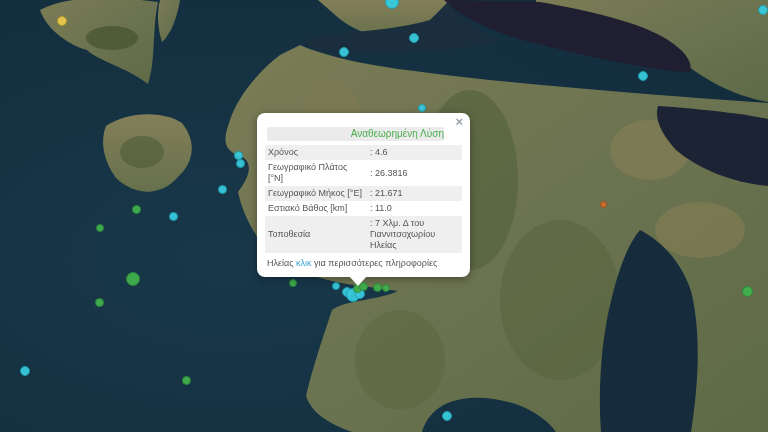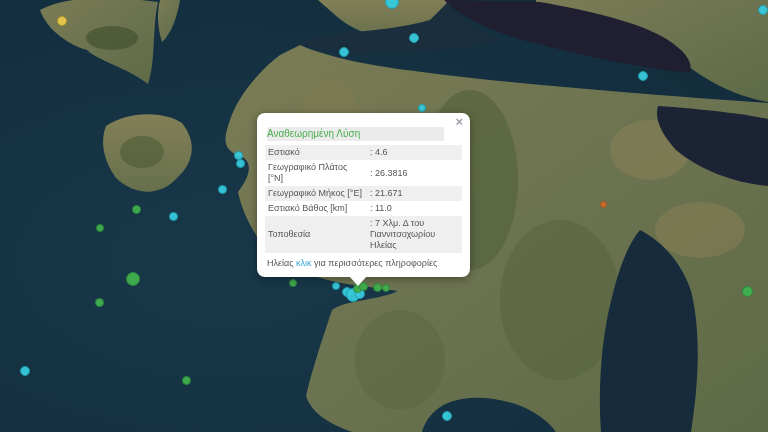--- a/index.html
+++ b/index.html
@@ -21,21 +21,21 @@
     box-shadow:0 2px 8px rgba(0,0,0,.35);
     padding:7px 8px 7px 8px;box-sizing:border-box;
     color:#555;
   }
   .popup-close{
     position:absolute;top:2px;right:7px;font-size:13px;line-height:13px;
     color:#9aa0a6;cursor:pointer;font-weight:bold;
   }
   .popup-header{
     background:#ebebeb;border-radius:2px;
-    text-align:left;font-size:10px;line-height:14px;height:14px;
+    text-align:right;font-size:10px;line-height:14px;height:14px;
     margin:7px 18px 4px 2px;
   }
   .popup-table{width:100%;border-collapse:collapse;font-size:9px;line-height:11px;}
   .popup-table tr.alt{background:#efefef;}
   .popup-table td{padding:2px 3px;vertical-align:middle;}
   .popup-table td.lbl{width:96px;}
   .popup-table td.val span::before{content:": ";}
   .popup-footer{font-size:9px;line-height:11px;margin:5px 2px 1px 2px;}
   .popup-footer a{text-decoration:none;cursor:pointer;}
   .popup-tail{
@@ -146,21 +146,21 @@
     </div>
 
   <div class="popup">
     <span class="popup-close">×</span>
 
     <div class="popup-header" style="color: rgb(76, 175, 80);">Αναθεωρημένη Λύση</div>
 
     <table class="popup-table">
       <tbody>
         <tr class="alt">
-          <td class="lbl">Εστιακό</td>
+          <td class="lbl">Χρόνος</td>
           <td class="val"><span>4.6</span></td>
         </tr>
         <tr>
           <td class="lbl">Γεωγραφικό Πλάτος [°N]</td>
           <td class="val"><span>26.3816</span></td>
         </tr>
         <tr class="alt">
           <td class="lbl">Γεωγραφικό Μήκος [°E]</td>
           <td class="val"><span>21.671</span></td>
         </tr>

